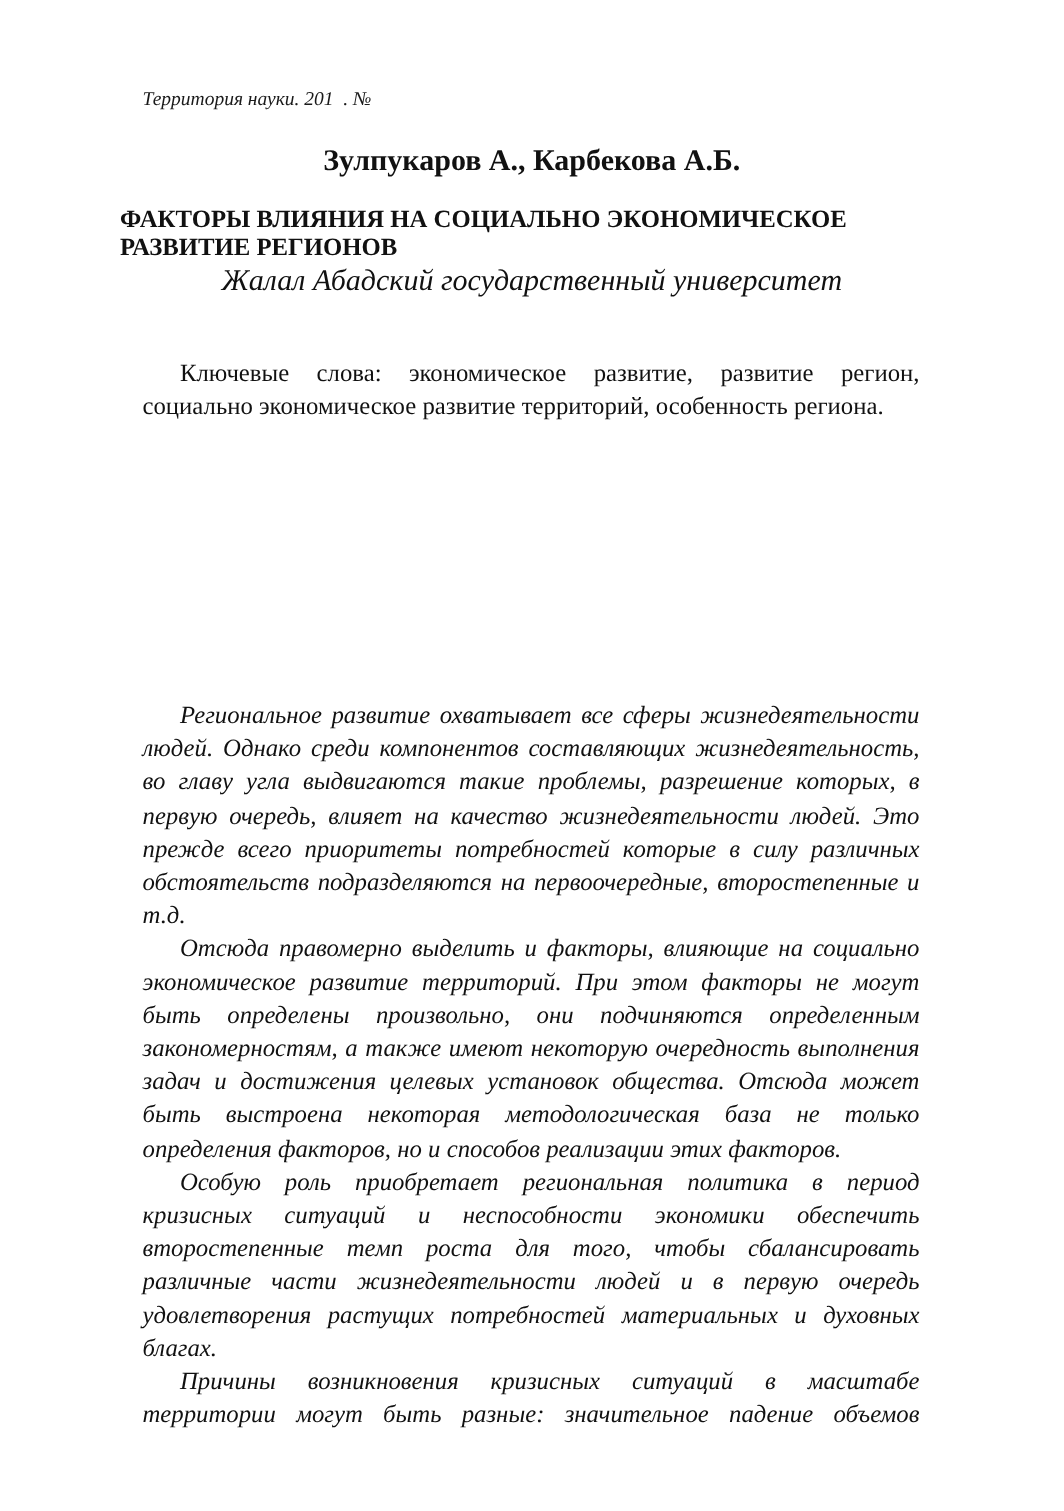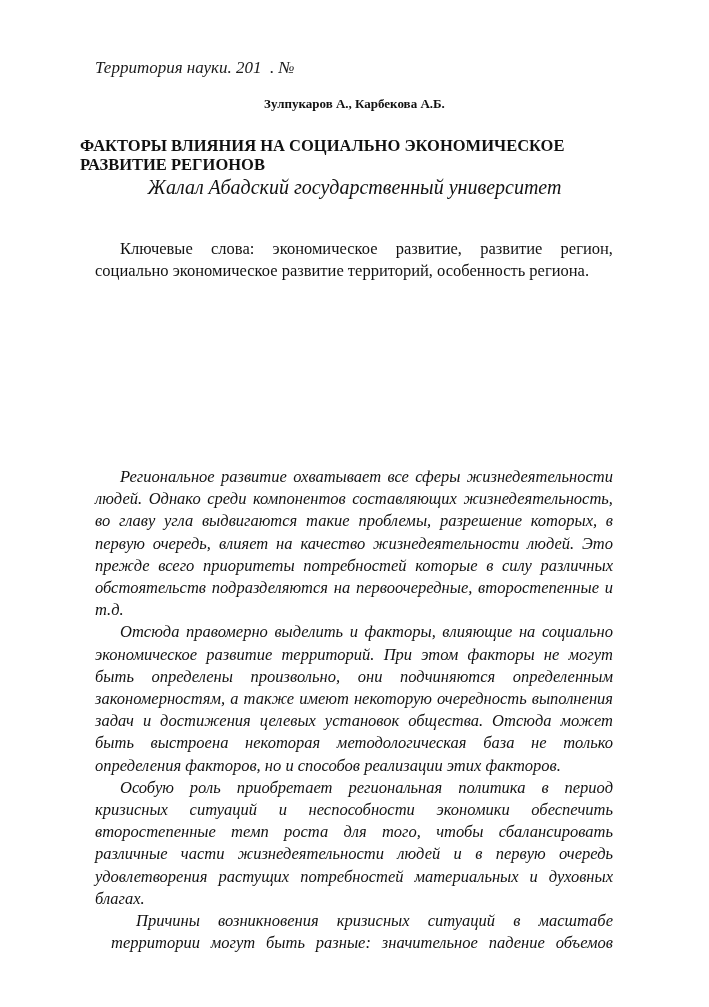--- a/index.html
+++ b/index.html
@@ -20,33 +20,33 @@
       left: 0;
       top: 0;
       width: 709px;
       height: 1007px;
       background: #ffffff;
     }
     .running-header {
       position: absolute;
       left: 95px;
       top: 58px;
-      font-size: 17px;
+      font-size: 13px;
       font-style: italic;
       color: #1a1a1a;
       white-space: pre;
     }
     .authors {
       position: absolute;
       left: 0;
       width: 709px;
       top: 96px;
       text-align: center;
       font-weight: bold;
-      font-size: 13px;
+      font-size: 20px;
     }
     .title {
       position: absolute;
       left: 80px;
       width: 560px;
       top: 136px;
       text-align: left;
       font-weight: bold;
       font-size: 16.5px;
       line-height: 19px;
@@ -90,16 +90,16 @@
   <div class="affiliation">Жалал Абадский государственный университет</div>
 
   <div class="block keywords-block">
     <p>Ключевые слова: экономическое развитие, развитие регион, социально экономическое развитие территорий, особенность региона.</p>
   </div>
 
   <div class="block body-block">
     <p>Региональное развитие охватывает все сферы жизнедеятельности людей. Однако среди компонентов  составляющих жизнедеятельность, во главу угла выдвигаются такие проблемы, разрешение которых, в первую очередь, влияет на качество жизнедеятельности людей. Это прежде всего  приоритеты потребностей  которые в силу различных обстоятельств подразделяются на первоочередные, второстепенные и т.д.</p>
     <p>Отсюда правомерно выделить и факторы, влияющие на социально экономическое развитие территорий. При этом факторы не могут быть определены произвольно, они подчиняются определенным закономерностям, а также имеют некоторую очередность выполнения задач и достижения целевых установок общества. Отсюда может быть выстроена некоторая методологическая база не только определения факторов, но и способов реализации этих факторов.</p>
     <p>Особую роль приобретает региональная политика в период кризисных ситуаций и неспособности экономики обеспечить второстепенные темп роста для того, чтобы сбалансировать различные части жизнедеятельности людей и  в первую очередь удовлетворения растущих потребностей материальных и духовных благах.</p>
-    <p style="text-align-last: justify; margin-left: 16px;">Причины возникновения кризисных ситуаций в масштабе территории могут быть разные: значительное падение объемов</p>
+    <p style="text-align-last: justify;">Причины возникновения кризисных ситуаций в масштабе территории могут быть разные: значительное падение объемов</p>
   </div>
 
 </div>
 
 </body></html>

